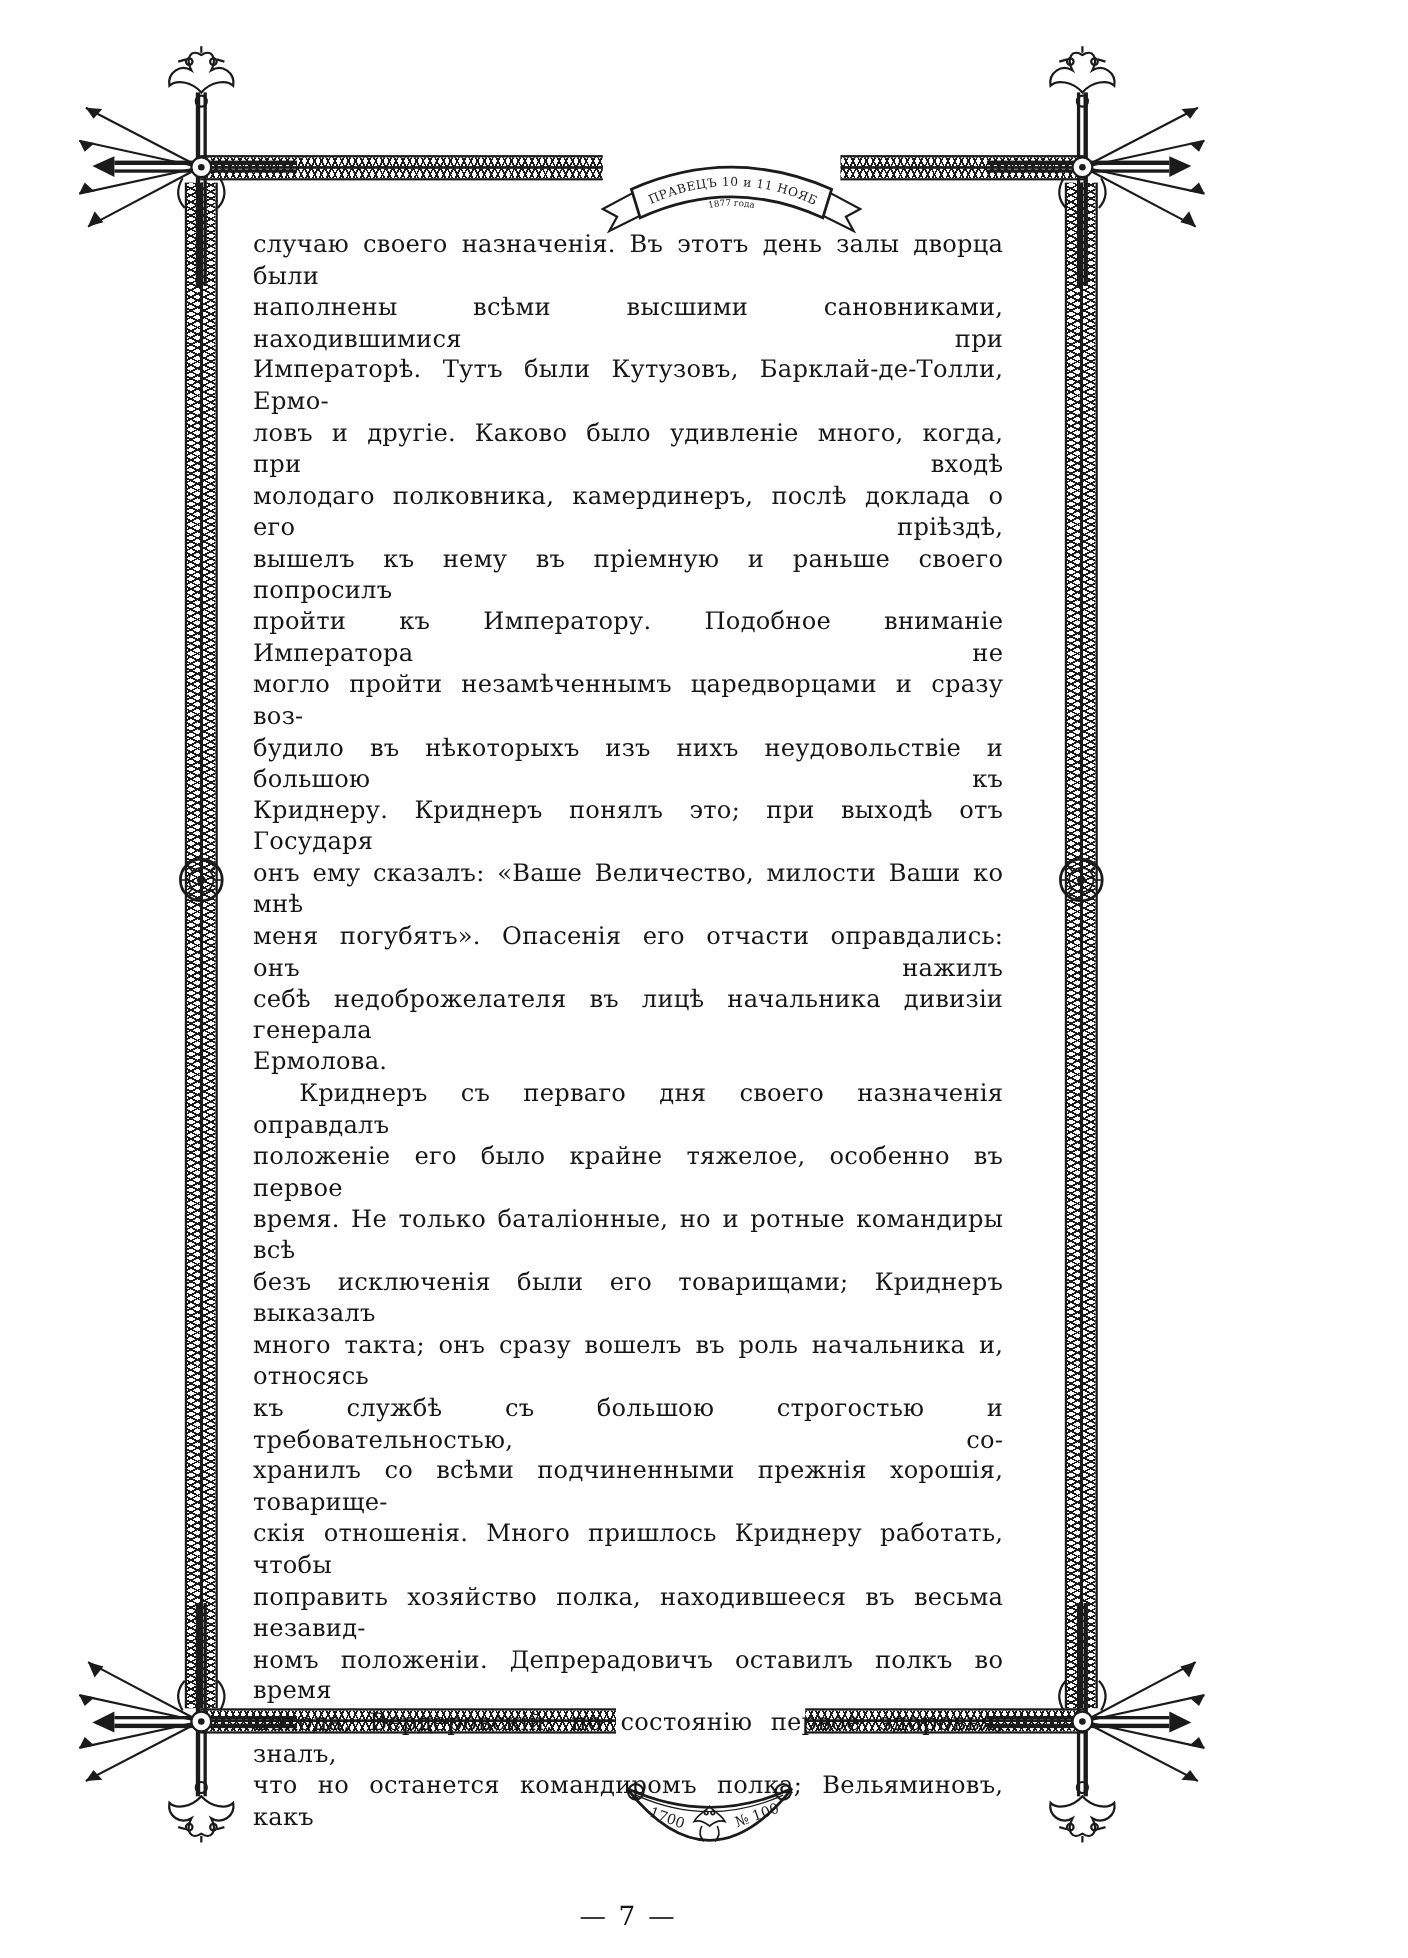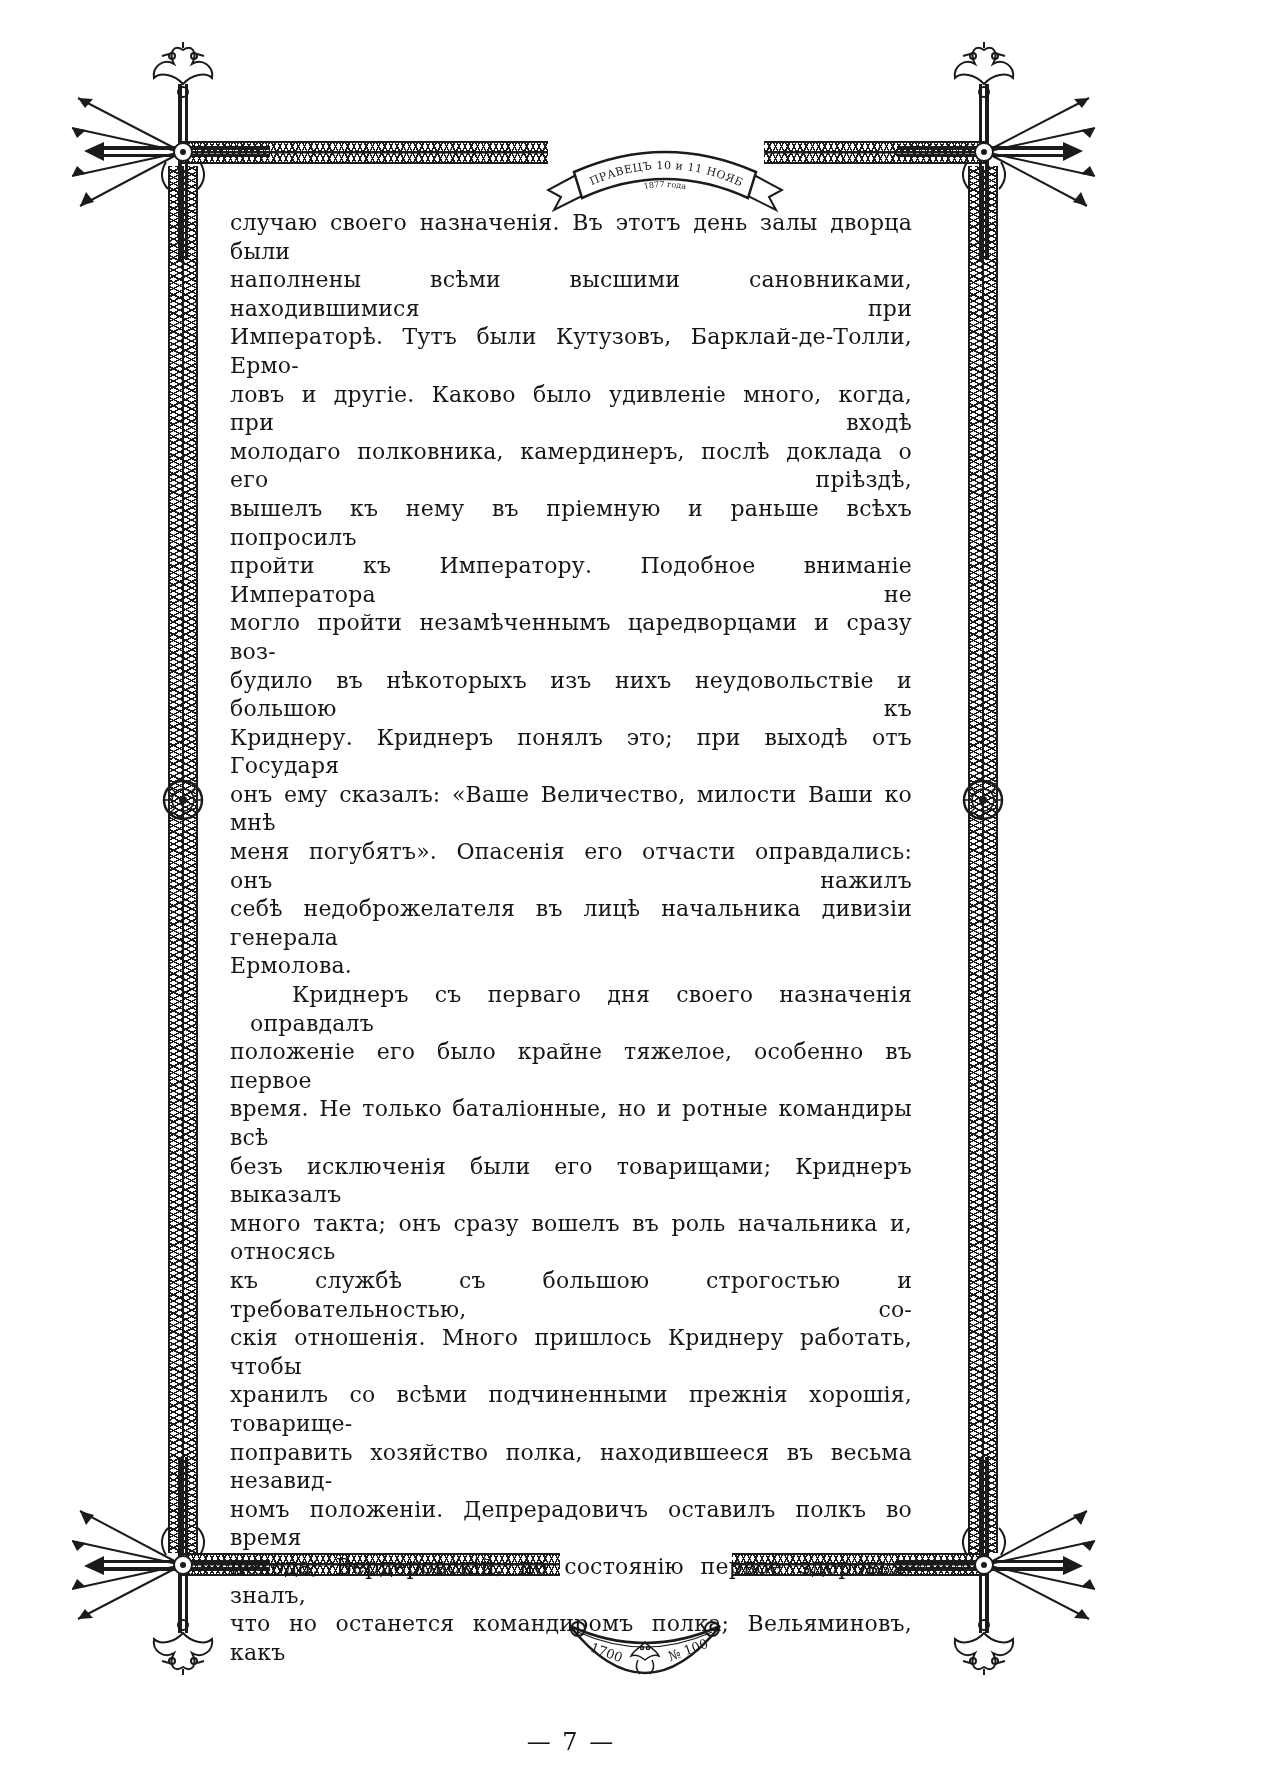--- a/index.html
+++ b/index.html
@@ -30,21 +30,21 @@
   .rosette{position:absolute;width:44px;height:44px;}
   .ribbon{position:absolute;left:546px;top:126px;width:238px;height:100px;}
   .gorget{position:absolute;left:556px;top:1608px;width:178px;height:100px;}
   
   .text-block{
     position:absolute;left:230px;top:209px;width:682px;
     font-size:22px;line-height:28.6px;letter-spacing:.2px;word-spacing:2.5px;
   }
   .tline{text-align:justify;text-align-last:justify;white-space:normal;}
   .tline.nojust{text-align-last:left;}
-  .tline.indent{text-indent:42px;margin-left:20px;}
+  .tline.indent{text-indent:42px;}
   .page-number{
     position:absolute;left:230px;top:1728px;width:682px;
     text-align:center;font-size:24px;letter-spacing:2px;
   }
   svg .ink{stroke:#1b1b1b;fill:none;}
   svg .inkfill{fill:#1b1b1b;stroke:none;}
   .arc-label{font-family:"DejaVu Serif","Liberation Serif",serif;fill:#1b1b1b;}
 </style>
 </head>
 <body>
@@ -159,36 +159,36 @@
   <text class="arc-label" font-size="13" transform="rotate(20 48 44)" x="34" y="48">1700</text>
   <text class="arc-label" font-size="13" transform="rotate(-20 128 44)" x="112" y="48">№ 100</text>
 </svg>
 
 <div class="text-block">
     <div class="tline">случаю своего назначенія. Въ этотъ день залы дворца были</div>
     <div class="tline">наполнены всѣми высшими сановниками, находившимися при</div>
     <div class="tline">Императорѣ. Тутъ были Кутузовъ, Барклай-де-Толли, Ермо-</div>
     <div class="tline">ловъ и другіе. Каково было удивленіе много, когда, при входѣ</div>
     <div class="tline">молодаго полковника, камердинеръ, послѣ доклада о его пріѣздѣ,</div>
-    <div class="tline">вышелъ къ нему въ пріемную и раньше всѣхъ попросилъ</div>
+    <div class="tline">вышелъ къ нему въ пріемную и раньше своего попросилъ</div>
     <div class="tline">пройти къ Императору. Подобное вниманіе Императора не</div>
     <div class="tline">могло пройти незамѣченнымъ царедворцами и сразу воз-</div>
     <div class="tline">будило въ нѣкоторыхъ изъ нихъ неудовольствіе и большою къ</div>
     <div class="tline">Криднеру. Криднеръ понялъ это; при выходѣ отъ Государя</div>
     <div class="tline">онъ ему сказалъ: «Ваше Величество, милости Ваши ко мнѣ</div>
     <div class="tline">меня погубятъ». Опасенія его отчасти оправдались: онъ нажилъ</div>
     <div class="tline">себѣ недоброжелателя въ лицѣ начальника дивизіи генерала</div>
     <div class="tline nojust">Ермолова.</div>
     <div class="tline indent">Криднеръ съ перваго дня своего назначенія оправдалъ</div>
     <div class="tline">положеніе его было крайне тяжелое, особенно въ первое</div>
     <div class="tline">время. Не только баталіонные, но и ротные командиры всѣ</div>
     <div class="tline">безъ исключенія были его товарищами; Криднеръ выказалъ</div>
     <div class="tline">много такта; онъ сразу вошелъ въ роль начальника и, относясь</div>
     <div class="tline">къ службѣ съ большою строгостью и требовательностью, со-</div>
+    <div class="tline">хранилъ со всѣми подчиненными прежнія хорошія, товарище-</div>
     <div class="tline">скія отношенія. Много пришлось Криднеру работать, чтобы</div>
-    <div class="tline">хранилъ со всѣми подчиненными прежнія хорошія, товарище-</div>
     <div class="tline">поправить хозяйство полка, находившееся въ весьма незавид-</div>
     <div class="tline">номъ положеніи. Депрерадовичъ оставилъ полкъ во время</div>
     <div class="tline">похода; Вердеровскій, по состоянію первое здоровья, зналъ,</div>
     <div class="tline">что но останется командиромъ полка; Вельяминовъ, какъ</div>
   </div>
 
 <div class="page-number">— 7 —</div>
 
 </body></html>

